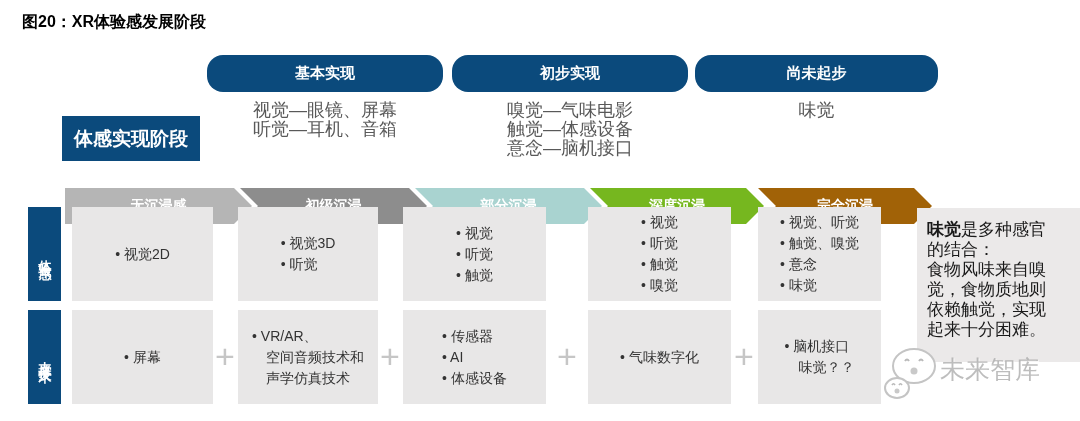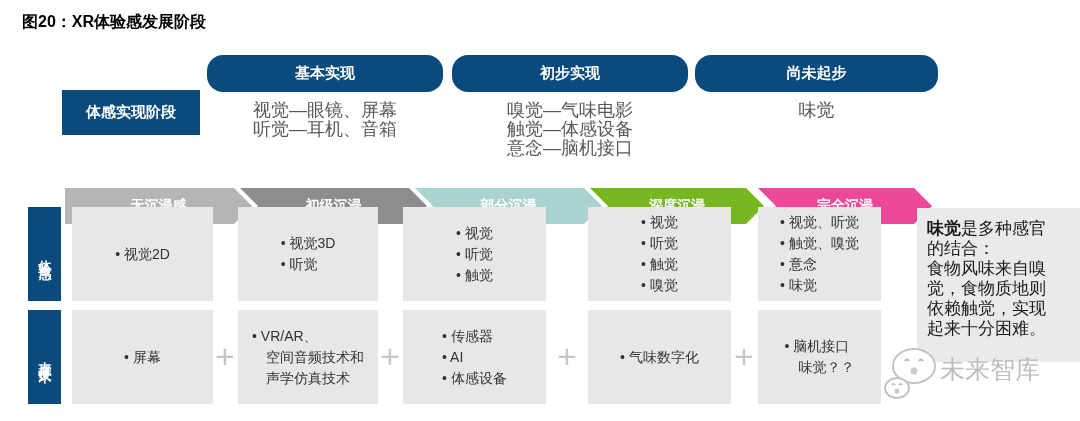--- a/index.html
+++ b/index.html
@@ -11,22 +11,22 @@
   .hbar{position:absolute;top:55px;height:37px;background:var(--header_blue);color:#fff;
         font-weight:bold;font-size:15px;display:flex;align-items:center;justify-content:center;border-radius:16px;}
   .hbar.i0{left:207px;width:236px}
   .hbar.i1{left:452px;width:236px}
   .hbar.i2{left:695px;width:243px}
   .hdesc{position:absolute;top:101px;font-size:18px;color:var(--desc_text);line-height:19px;text-align:center;}
   .hdesc.i0{left:207px;width:236px}
   .hdesc.i1{left:452px;width:236px}
   .hdesc.i2{left:695px;width:243px}
 
-  .phase-label{position:absolute;left:62px;top:90px;width:138px;height:45px;background:var(--header_blue);
-        color:#fff;font-weight:bold;font-size:15px;display:flex;align-items:center;justify-content:center;}
+  .phase-label{position:absolute;left:62px;top:116px;width:138px;height:45px;background:var(--header_blue);
+        color:#fff;font-weight:bold;font-size:19px;display:flex;align-items:center;justify-content:center;}
 
   
   .arrow{position:absolute;top:164px;height:36px;color:#fff;font-weight:bold;font-size:14px;
          display:flex;align-items:center;justify-content:center;
          clip-path:polygon(0 0,calc(100% - 18px) 0,100% 50%,calc(100% - 18px) 100%,0 100%);margin-top:24px;}
   .arrow.notched{clip-path:polygon(0 0,calc(100% - 18px) 0,100% 50%,calc(100% - 18px) 100%,0 100%,18px 50%);}
   .arrow.a0{left:65px;width:187px}
   .arrow.a1{left:240px;width:187px}
   .arrow.a2{left:415px;width:187px}
   .arrow.a3{left:590px;width:174px}
@@ -45,21 +45,21 @@
   .c2{left:403px;width:143px}
   .c3{left:588px;width:143px}
   .c4{left:758px;width:123px}
 
   .plus{position:absolute;top:336px;width:40px;height:40px;font-size:34px;font-weight:200;
         color:var(--plus_gray);text-align:center;line-height:40px;}
   .plus.p0{left:205px}.plus.p1{left:370px}.plus.p2{left:547px}.plus.p3{left:724px}
 
   
   .note{position:absolute;left:917px;top:208px;width:163px;height:154px;background:var(--note_gray);
-        box-sizing:border-box;padding:12px 3px 8px 10px;font-size:17px;line-height:20px;color:#1a1a1a;font-family:Liberation Mono, monospace;}
+        box-sizing:border-box;padding:12px 3px 8px 10px;font-size:17px;line-height:20px;color:#1a1a1a;}
   .note b{font-weight:bold;}
 
   
   .wm-ghost{position:absolute;left:940px;top:353px;font-size:25px;color:#a8a8a8;opacity:.75;
         text-shadow:1px 1px 0 #fff;z-index:3;white-space:nowrap;}
   .wm-main{position:absolute;left:862px;top:372px;font-size:30px;font-weight:bold;color:#646464;z-index:4;
         white-space:nowrap;
         text-shadow:-2px -2px 0 #fff,2px -2px 0 #fff,-2px 2px 0 #fff,2px 2px 0 #fff,3px 3px 2px rgba(0,0,0,.25);}
   .wm-icon{position:absolute;left:884px;top:346px;z-index:2;}
 </style>
@@ -87,21 +87,21 @@
       <div class="hdesc i2">
         <div class="hline">味觉</div>
       </div>
     </div>
 
   <div id="arrows">
       <div class="arrow a0" style="background: rgb(181, 181, 181);">无沉浸感</div>
       <div class="arrow a1 notched" style="background: rgb(141, 141, 141);">初级沉浸</div>
       <div class="arrow a2 notched" style="background: rgb(169, 211, 208);">部分沉浸</div>
       <div class="arrow a3 notched" style="background: rgb(118, 183, 31);">深度沉浸</div>
-      <div class="arrow a4 notched" style="background: #ec4899; text-align: right;">完全沉浸</div>
+      <div class="arrow a4 notched" style="background: #a16207; text-align: right;">完全沉浸</div>
     </div>
 
   <div id="grid">
       <div class="rowlabel r0">体验感</div>
       <div class="box r0 c0">
         <div class="lines">
           <div class="bline">• 视觉2D</div>
         </div>
       </div>
       <div class="box r0 c1">

